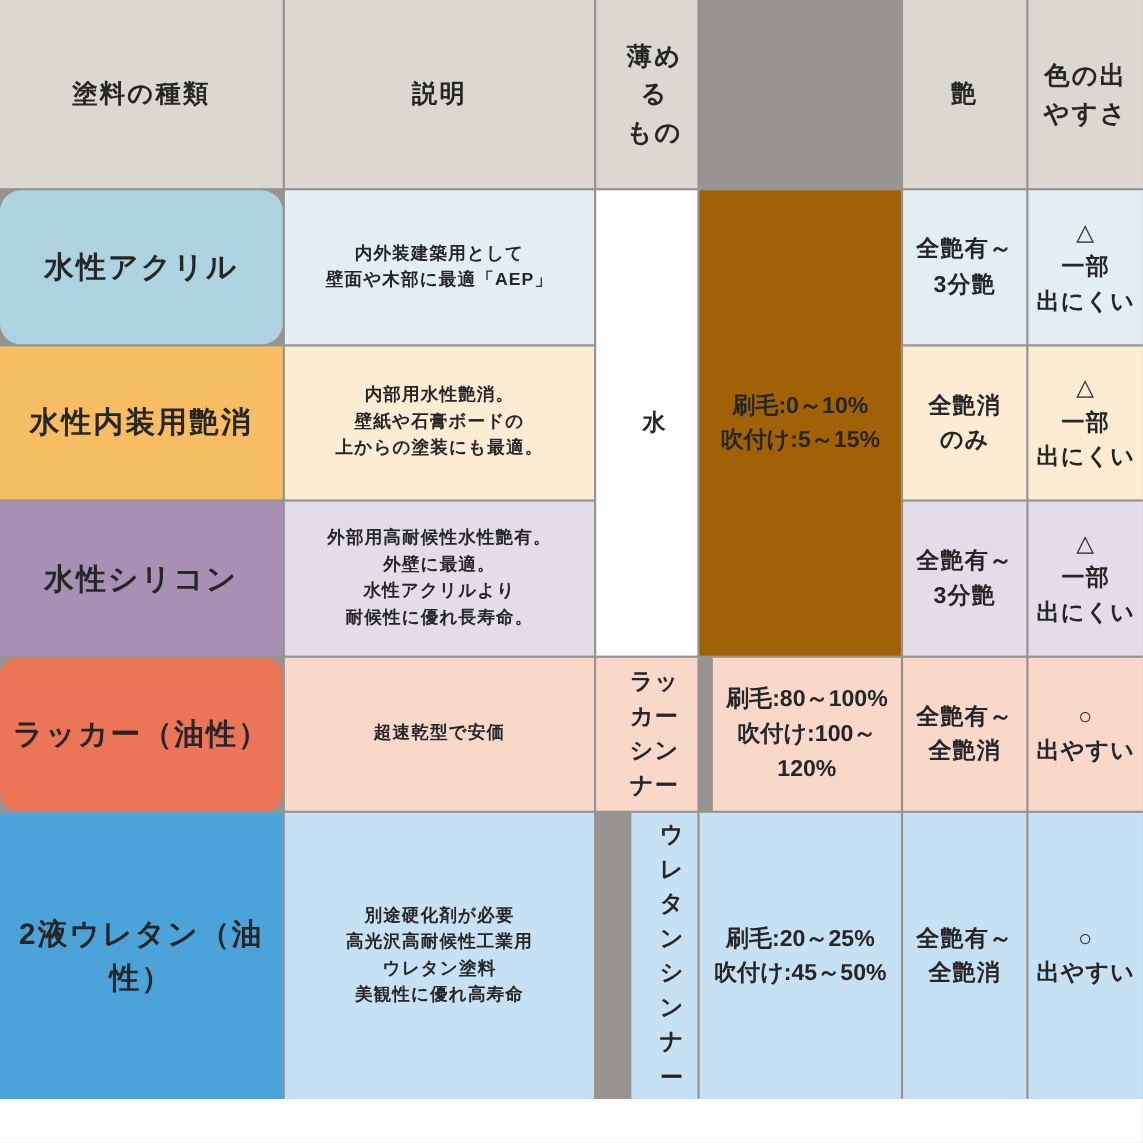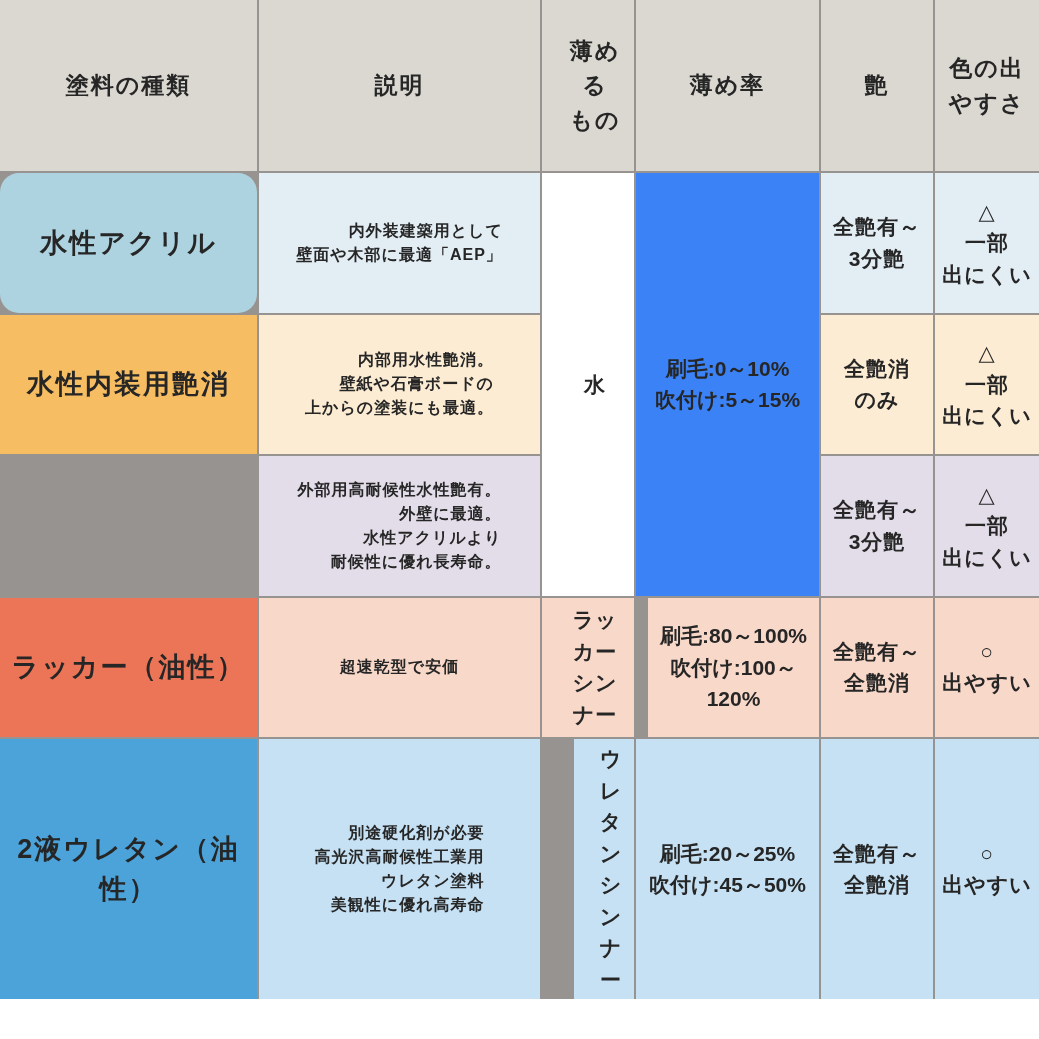--- a/index.html
+++ b/index.html
@@ -31,42 +31,41 @@
     padding: 4px 6px;
     line-height: 1.5;
   }
   .hdr      { font-size: 23px; letter-spacing: 2px; }
   .name     { font-size: 27px; letter-spacing: 2px; }
   .desc     { font-size: 16px; letter-spacing: 1px; }
   .mid      { font-size: 21px; letter-spacing: 1px; }
   .rate     { font-size: 21px; letter-spacing: 0px; }
   .ease     { font-size: 21px; letter-spacing: 1px; }
   
-  .c1 { grid-column: 1; } .c2 { grid-column: 2; text-align: right; } .c3 { grid-column: 3; padding-left: 20px; }
+  .c1 { grid-column: 1; } .c2 { grid-column: 2; } .c3 { grid-column: 3; padding-left: 20px; }
   .c4 { grid-column: 4; } .c5 { grid-column: 5; } .c6 { grid-column: 6; }
   .r1 { grid-row: 1; } .r2 { grid-row: 2; } .r3 { grid-row: 3; }
   .r4 { grid-row: 4; } .r5 { grid-row: 5; } .r6 { grid-row: 6; }
   .span-water { grid-row: 2 / 5; }
 </style>
 </head>
 <body>
 
 <div class="table">
 
   <div class="cell hdr c1 r1" style="background: rgb(219, 216, 209);">塗料の種類</div>
   <div class="cell hdr c2 r1" style="background: rgb(219, 216, 209);">説明</div>
   <div class="cell hdr c3 r1" style="background: rgb(219, 216, 209);">薄める
 もの</div>
-  <div class="cell hdr c4 r1" style="background: rgb(219, 216, 209);">薄め率</div>
   <div class="cell hdr c5 r1" style="background: rgb(219, 216, 209);">艶</div>
   <div class="cell hdr c6 r1" style="background: rgb(219, 216, 209);">色の出
 やすさ</div>
 
   <div class="cell mid c3 span-water" style="background: rgb(255, 255, 255);">水</div>
-  <div class="cell rate c4 span-water" style="background: #3b82f6;">刷毛:0～10%
+  <div class="cell rate c4 span-water" style="background: #a16207;">刷毛:0～10%
 吹付け:5～15%</div>
 
   <div class="cell name c1 r2" style="background: rgb(174, 211, 224); border-radius: 19px;">水性アクリル</div>
   <div class="cell desc c2 r2" style="background: rgb(226, 237, 244);">内外装建築用として
 壁面や木部に最適「AEP」</div>
   <div class="cell mid  c5 r2" style="background: rgb(226, 237, 244);">全艶有～
 3分艶</div>
   <div class="cell ease c6 r2" style="background: rgb(226, 237, 244);">△
 一部
 出にくい</div>
@@ -74,31 +73,32 @@
   <div class="cell name c1 r3" style="background: rgb(247, 189, 98);">水性内装用艶消</div>
   <div class="cell desc c2 r3" style="background: rgb(252, 236, 211);">内部用水性艶消。
 壁紙や石膏ボードの
 上からの塗装にも最適。</div>
   <div class="cell mid  c5 r3" style="background: rgb(252, 236, 211);">全艶消
 のみ</div>
   <div class="cell ease c6 r3" style="background: rgb(252, 236, 211);">△
 一部
 出にくい</div>
 
+  <div class="cell name c1 r4" style="background: rgb(166, 144, 180);">水性シリコン</div>
   <div class="cell desc c2 r4" style="background: rgb(227, 220, 233);">外部用高耐候性水性艶有。
 外壁に最適。
 水性アクリルより
 耐候性に優れ長寿命。</div>
   <div class="cell mid  c5 r4" style="background: rgb(227, 220, 233);">全艶有～
 3分艶</div>
   <div class="cell ease c6 r4" style="background: rgb(227, 220, 233);">△
 一部
 出にくい</div>
 
-  <div class="cell name c1 r5" style="background: rgb(236, 117, 87);">ラッカー（油性）</div>
+  <div class="cell name c1 r5" style="background: rgb(236, 117, 87); border-radius: 16px;">ラッカー（油性）</div>
   <div class="cell desc c2 r5" style="background: rgb(248, 216, 201);">超速乾型で安価</div>
   <div class="cell mid  c3 r5" style="background: rgb(248, 216, 201);">ラッカー
 シンナー</div>
   <div class="cell rate c4 r5" style="background: rgb(248, 216, 201); margin-left: 12px;">刷毛:80～100%
 吹付け:100～120%</div>
   <div class="cell mid  c5 r5" style="background: rgb(248, 216, 201);">全艶有～
 全艶消</div>
   <div class="cell ease c6 r5" style="background: rgb(248, 216, 201);">○
 出やすい</div>
 

